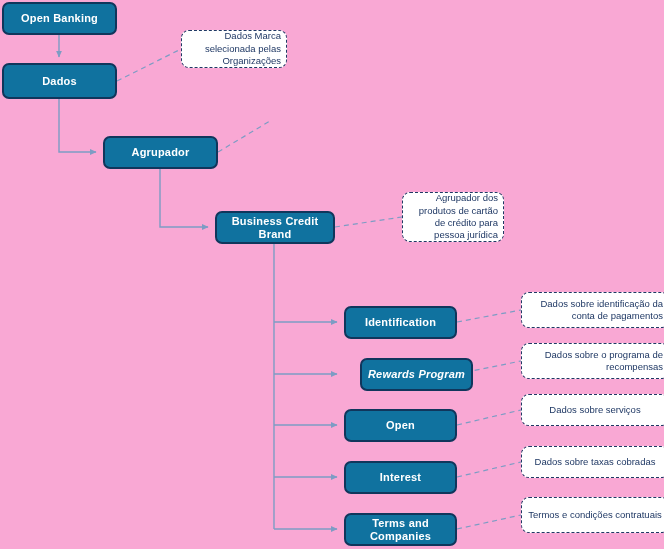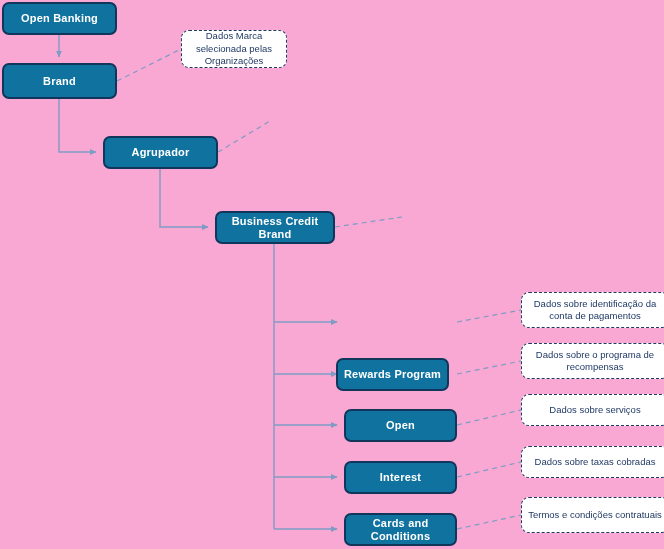--- a/index.html
+++ b/index.html
@@ -47,21 +47,21 @@
     box-sizing: border-box;
     border: 1px dashed #1f3864;
     border-radius: 8px;
     background: #ffffff;
     color: #1f3864;
     font-size: 9.5px;
     font-weight: normal;
     display: flex;
     align-items: center;
     justify-content: center;
-    text-align: center;
+    text-align: right;
     line-height: 1.3;
     padding: 2px 5px;
     z-index: 2;
   }
 </style>
 </head>
 <body>
 
 <div id="canvas">
 
@@ -90,38 +90,40 @@
     <path d="M335,227 L402,217" stroke="#7d9cc4" stroke-width="1.2" stroke-dasharray="5,4" fill="none"></path>
     <path d="M457,322 L521,310" stroke="#7d9cc4" stroke-width="1.2" stroke-dasharray="5,4" fill="none"></path>
     <path d="M457,374 L521,361" stroke="#7d9cc4" stroke-width="1.2" stroke-dasharray="5,4" fill="none"></path>
     <path d="M457,425 L521,410" stroke="#7d9cc4" stroke-width="1.2" stroke-dasharray="5,4" fill="none"></path>
     <path d="M457,477 L521,462" stroke="#7d9cc4" stroke-width="1.2" stroke-dasharray="5,4" fill="none"></path>
     <path d="M457,529 L521,515" stroke="#7d9cc4" stroke-width="1.2" stroke-dasharray="5,4" fill="none"></path>
   </svg>
 
   <div class="node" style="left:2px;top:2px;width:115px;height:33px;">Open Banking</div>
 
-  <div class="node" style="left:2px;top:63px;width:115px;height:36px;">Brand</div>
+  <div class="node" style="left:2px;top:63px;width:115px;height:36px;">Dados</div>
 
   <div class="node" style="left:103px;top:136px;width:115px;height:33px;">Agrupador</div>
 
   <div class="node" style="left:215px;top:211px;width:120px;height:33px;">Business Credit Brand</div>
 
+  <div class="node" style="left:344px;top:306px;width:113px;height:33px;">Identification</div>
 
-  <div class="node" style="left:336px;top:358px;width:113px;height:33px;">Rewards Program</div>
+  <div class="node" style="left:360px;top:358px;width:113px;height:33px;font-style:italic;">Rewards Program</div>
 
   <div class="node" style="left:344px;top:409px;width:113px;height:33px;">Open</div>
 
   <div class="node" style="left:344px;top:461px;width:113px;height:33px;">Interest</div>
 
-  <div class="node" style="left:344px;top:513px;width:113px;height:33px;">Cards and Conditions</div>
+  <div class="node" style="left:344px;top:513px;width:113px;height:33px;">Terms and Companies</div>
 
   <div class="callout" style="left:181px;top:30px;width:106px;height:38px;">Dados Marca selecionada pelas Organizações</div>
 
 
+  <div class="callout" style="left:402px;top:192px;width:102px;height:50px;">Agrupador dos produtos de cartão de crédito para pessoa jurídica</div>
 
   <div class="callout" style="left:521px;top:292px;width:148px;height:36px;">Dados sobre identificação da conta de pagamentos</div>
 
   <div class="callout" style="left:521px;top:343px;width:148px;height:36px;">Dados sobre o programa de recompensas</div>
 
   <div class="callout" style="left:521px;top:394px;width:148px;height:32px;">Dados sobre serviços</div>
 
   <div class="callout" style="left:521px;top:446px;width:148px;height:32px;">Dados sobre taxas cobradas</div>
 
   <div class="callout" style="left:521px;top:497px;width:148px;height:36px;">Termos e condições contratuais</div>

